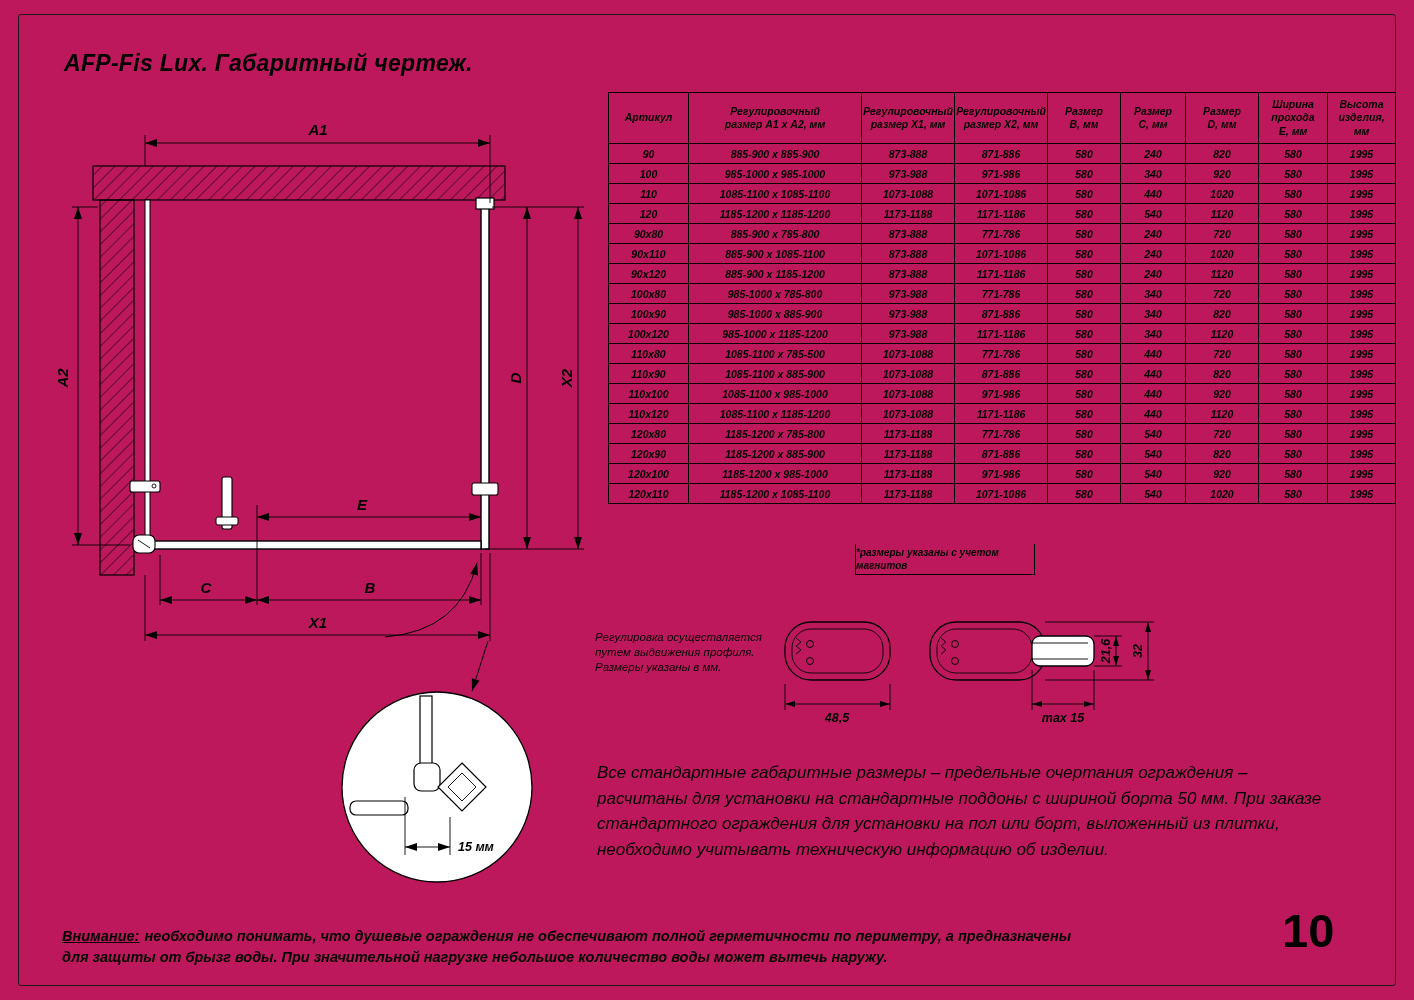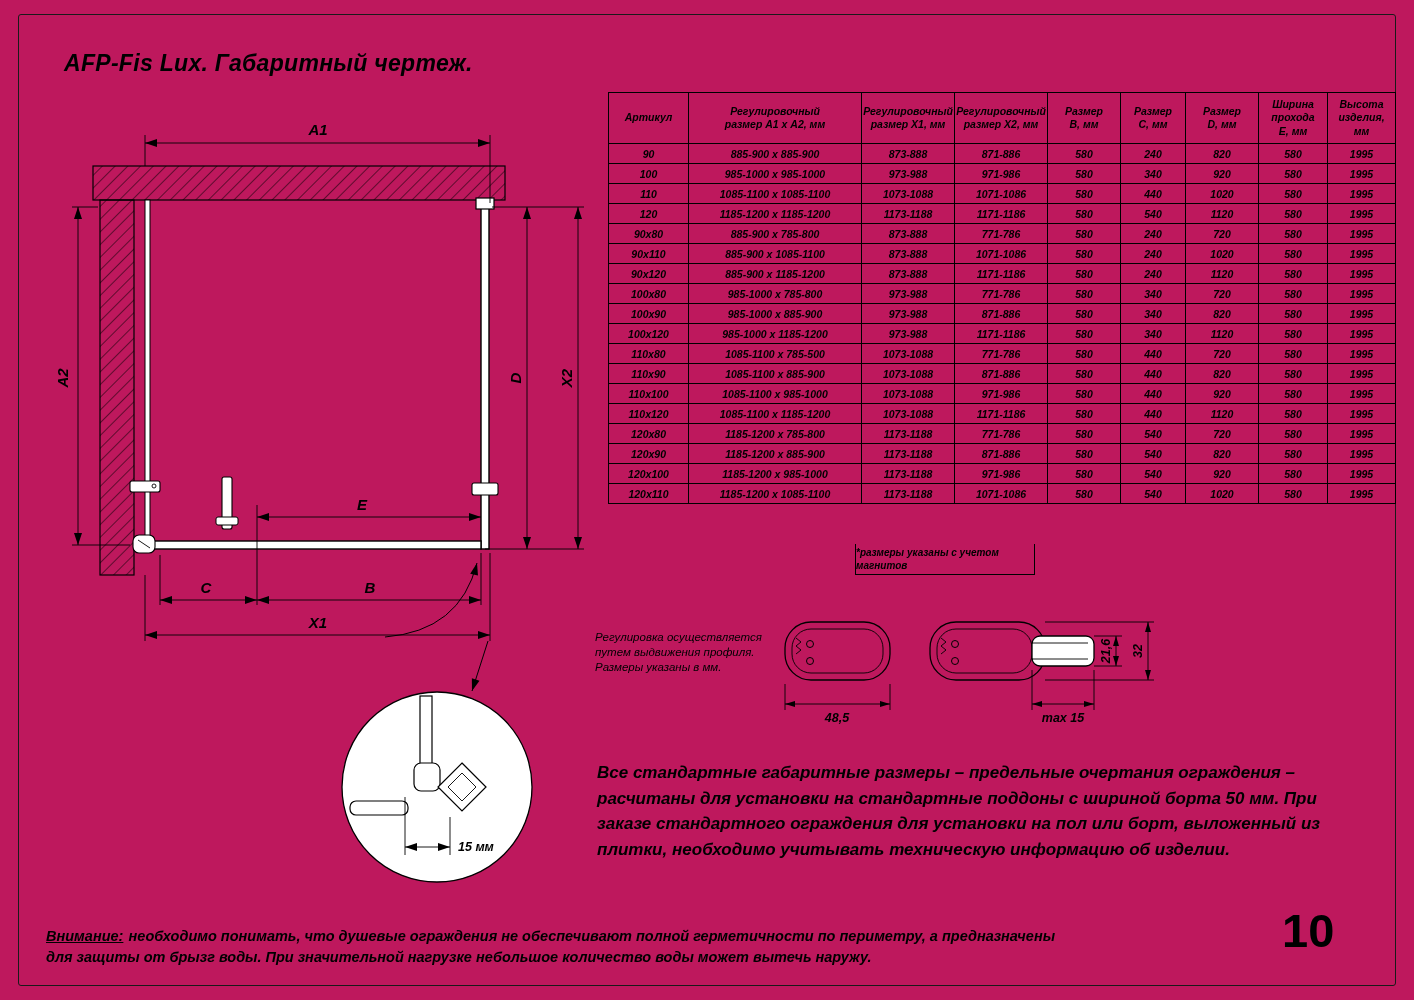--- a/index.html
+++ b/index.html
@@ -44,24 +44,24 @@
     font-style:italic; font-weight:bold; font-size:15px; fill:#000;
   }
   svg text.small { font-size:12.5px; }
   .adjust-note {
     position:absolute; left:595px; top:630px; width:172px;
     font-size:11.5px; font-style:italic; text-align:left;
     white-space:pre-line; line-height:1.3;
   }
   .body-text {
     position:absolute; left:597px; top:760px; width:732px;
-    font-size:17px; font-style:italic; font-weight:bold; line-height:1.5;
+    font-size:17px; font-style:italic; font-weight:normal; line-height:1.5;
   }
   .warning {
-    position:absolute; left:46px; top:926px; width:1030px;
+    position:absolute; left:62px; top:926px; width:1030px;
     font-size:14.5px; font-style:italic; font-weight:bold; line-height:1.45;
   }
   .warning .label { text-decoration:underline; margin-right:5px; }
   .page-number {
     position:absolute; left:1282px; top:903px;
     font-size:47px; font-weight:bold; 
   }
 </style>
 </head>
 <body>

